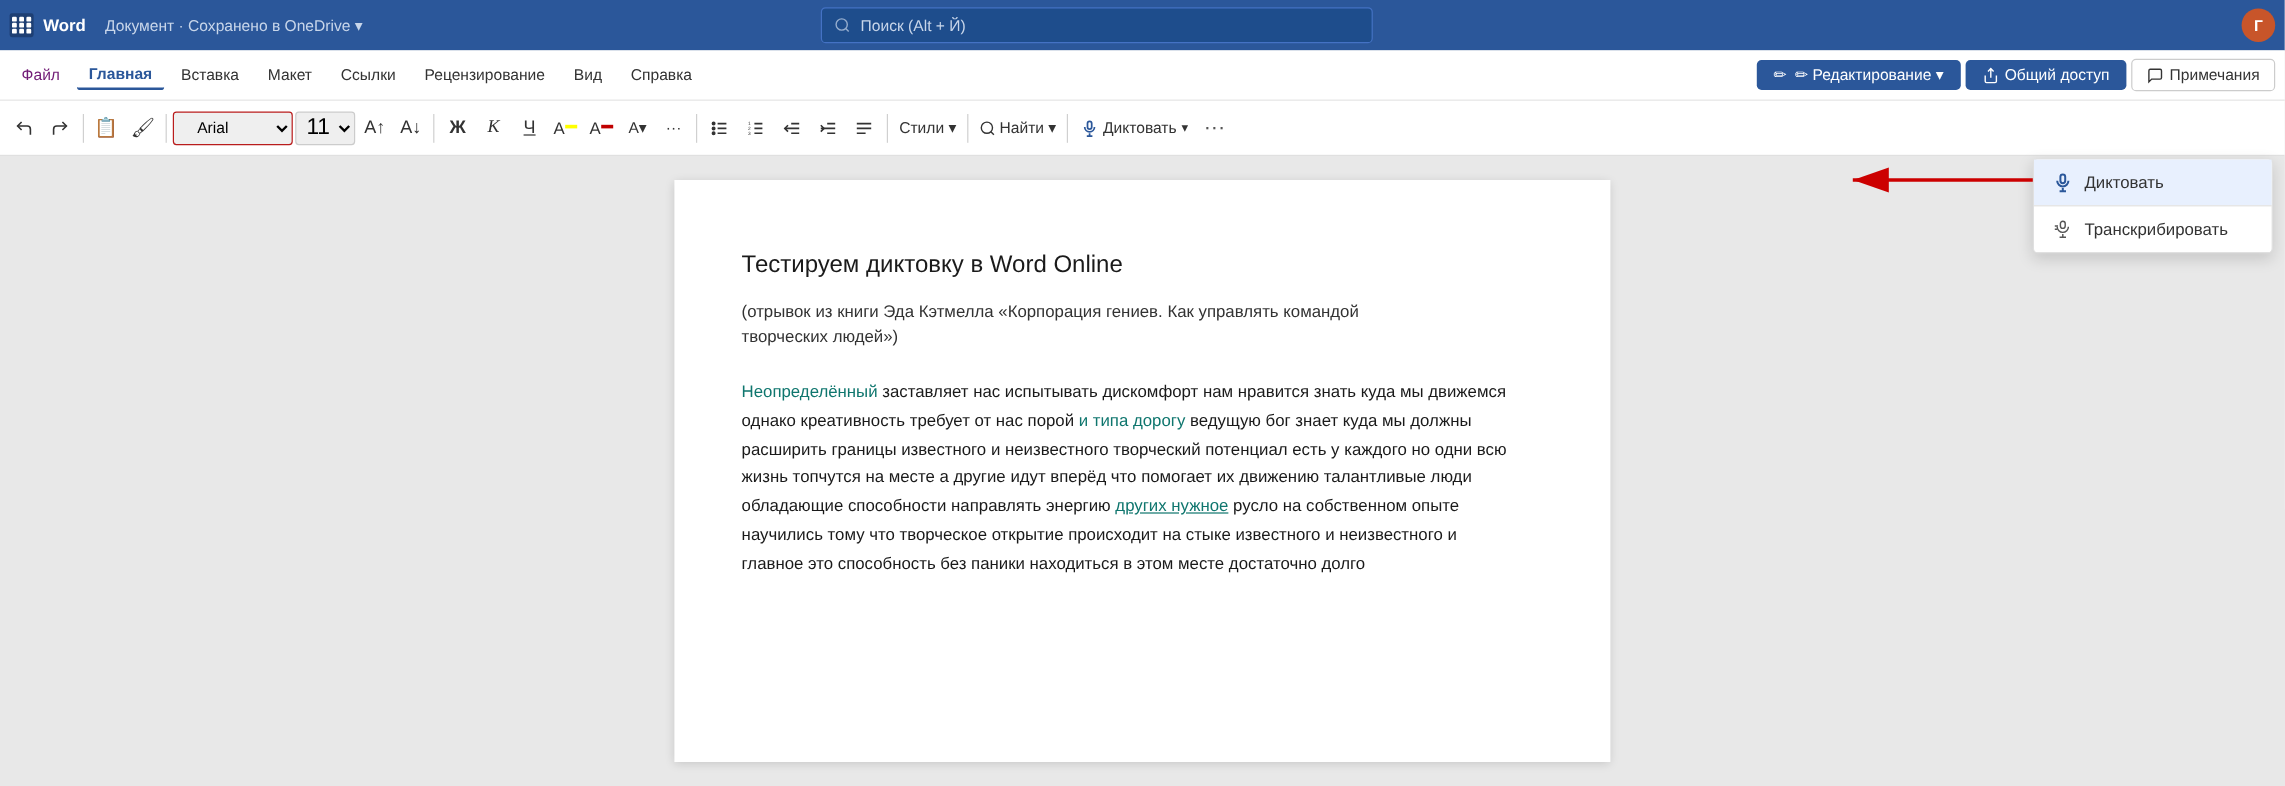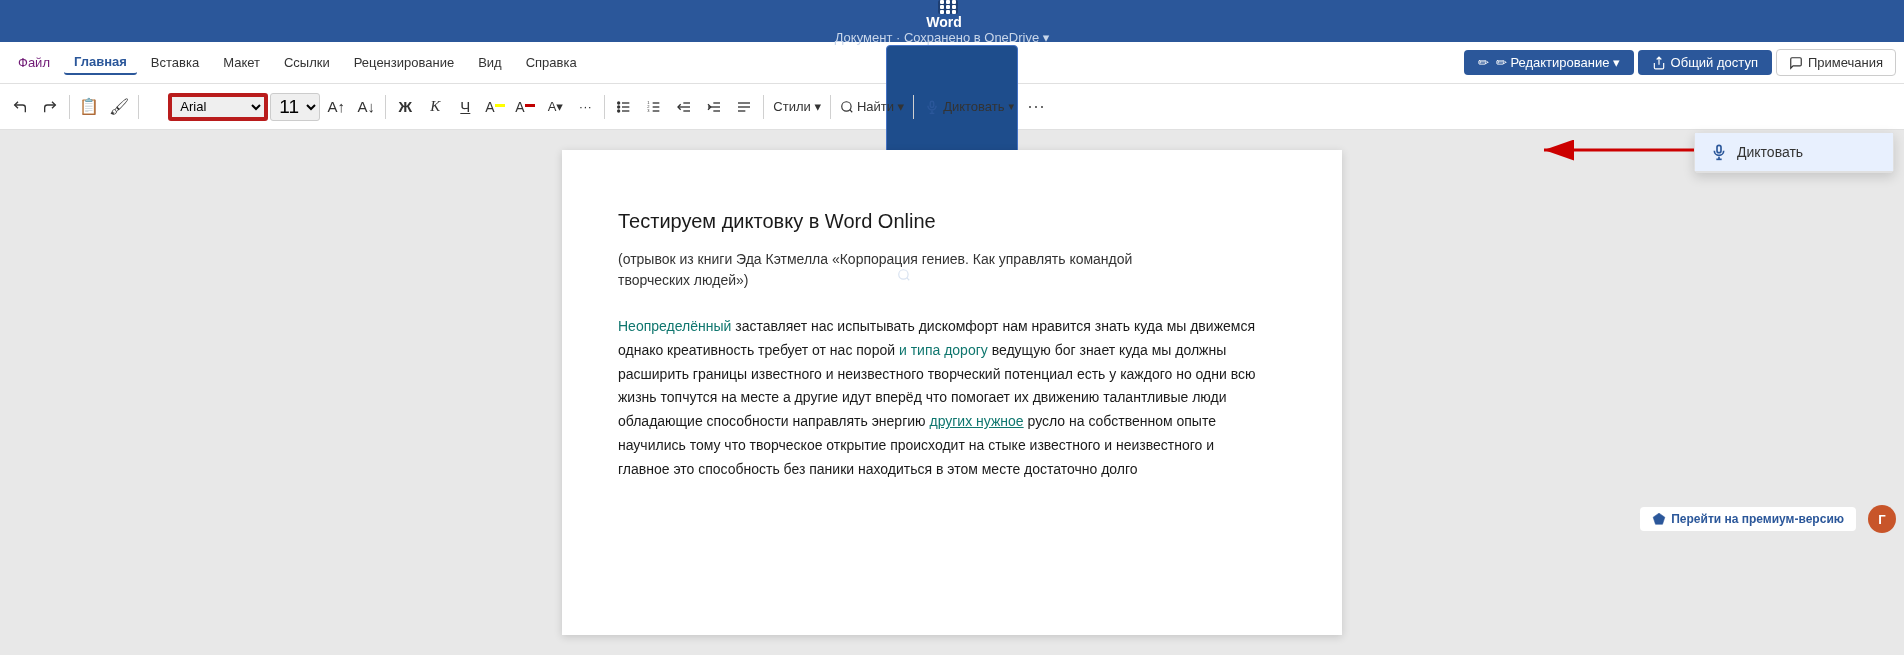--- a/index.html
+++ b/index.html
@@ -6,21 +6,20 @@
     body { font-family: 'Segoe UI', Arial, sans-serif; background: #f0f0f0; overflow: hidden; height: 655px; width: 1904px; }
 
     
     .title-bar {
       background: #2b579a;
       height: 42px;
       display: flex;
       align-items: center;
       padding: 0 8px;
       color: white;
-      flex-direction: column;
     }
     .title-bar-grid {
       background: #1e3f73;
       width: 20px; height: 20px;
       display: flex; align-items: center; justify-content: center;
       margin-right: 8px; border-radius: 2px;
     }
     .grid-icon { display: grid; grid-template-columns: repeat(3,5px); gap: 1px; }
     .grid-dot { width: 4px; height: 4px; background: white; border-radius: 1px; }
     .app-name {
@@ -141,26 +140,25 @@
       color: #333;
       padding: 0 4px;
     }
     .tb-separator {
       width: 1px; height: 24px;
       background: #d0d0d0;
       margin: 0 3px;
     }
     .font-select {
       height: 28px;
-      border: 4px solid #b91c1c;
+      border: 1px solid #b91c1c;
       border-radius: 3px;
-      padding: 0 4px;
+      padding: 0 15px;
       font-size: 13px;
       width: 100px;
-      margin-left: 24px;
     }
     .font-size-select {
       height: 28px;
       border: 1px solid #ccc;
       border-radius: 3px;
       padding: 0 4px;
       font-size: 19px;
       width: 50px;
     }
     .tb-bold { font-weight: 700; }
@@ -275,26 +273,20 @@
   <span class="app-name">Word</span>
   <span class="doc-title">Документ · Сохранено в OneDrive ▾</span>
   <div class="search-bar">
     <svg width="14" height="14" viewBox="0 0 24 24" fill="none" stroke="#c8d6ea" stroke-width="2">
       <circle cx="11" cy="11" r="8"></circle>
         <line x1="21" y1="21" x2="16.65" y2="16.65"></line>
     </svg>
     <span>Поиск (Alt + Й)</span>
   </div>
   <div class="title-right">
-    <button class="premium-btn">
-      <svg width="14" height="14" viewBox="0 0 24 24" fill="#2b579a" stroke="#2b579a" stroke-width="1">
-        <polygon points="12,2 22,9 18,21 6,21 2,9"></polygon>
-      </svg>
-      <span>Перейти на премиум-версию</span>
-    </button>
     <div class="user-avatar">
       <span>Г</span>
     </div>
   </div>
 </div>
 
 <div class="menu-bar">
   <div class="menu-item" style="color:#701a75">Файл</div>
   <div class="menu-item active">Главная</div>
   <div class="menu-item">Вставка</div>
@@ -457,20 +449,31 @@
   <div class="dd-item active-item">
     <svg width="16" height="18" viewBox="0 0 24 24" fill="none" stroke="#2b579a" stroke-width="2.5">
       <rect x="9" y="2" width="6" height="11" rx="3"></rect>
         <path d="M5 10c0 3.866 3.134 7 7 7s7-3.134 7-7"></path>
         <line x1="12" y1="19" x2="12" y2="23"></line>
         <line x1="8" y1="23" x2="16" y2="23"></line>
     </svg>
     <span>Диктовать</span>
   </div>
   <div class="dd-separator"></div>
+  <div class="dd-item">
+    <svg width="16" height="18" viewBox="0 0 24 24" fill="none" stroke="#555" stroke-width="1.8">
+      <rect x="9" y="2" width="6" height="9" rx="3"></rect>
+        <path d="M5 9c0 3.866 3.134 7 7 7s7-3.134 7-7"></path>
+        <line x1="12" y1="18" x2="12" y2="22"></line>
+        <line x1="8" y1="22" x2="16" y2="22"></line>
+      <line x1="2" y1="8" x2="6" y2="8"></line>
+        <line x1="2" y1="12" x2="5" y2="12"></line>
+    </svg>
+    <span>Транскрибировать</span>
+  </div>
 </div>
 
 <div class="arrow-annotation">
   <svg width="180" height="40" viewBox="0 0 180 40">
     <defs>
       <marker id="arrowhead" markerWidth="10" markerHeight="7" refX="10" refY="3.5" orient="auto">
         <polygon points="0 0, 10 3.5, 0 7" fill="#cc0000"></polygon>
       </marker>
     </defs>
     <line x1="170" y1="20" x2="20" y2="20" stroke="#cc0000" stroke-width="3" marker-end="url(#arrowhead)"></line>

